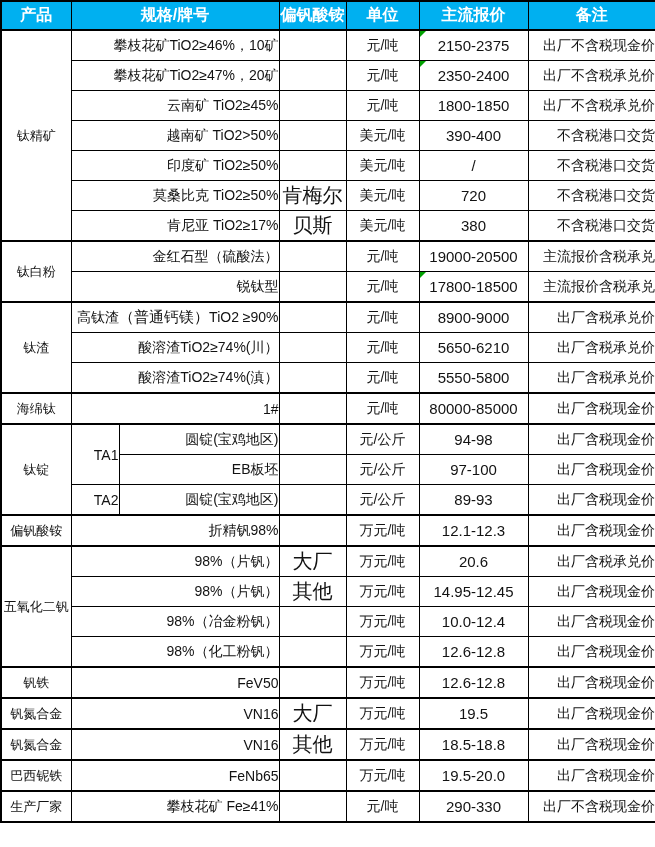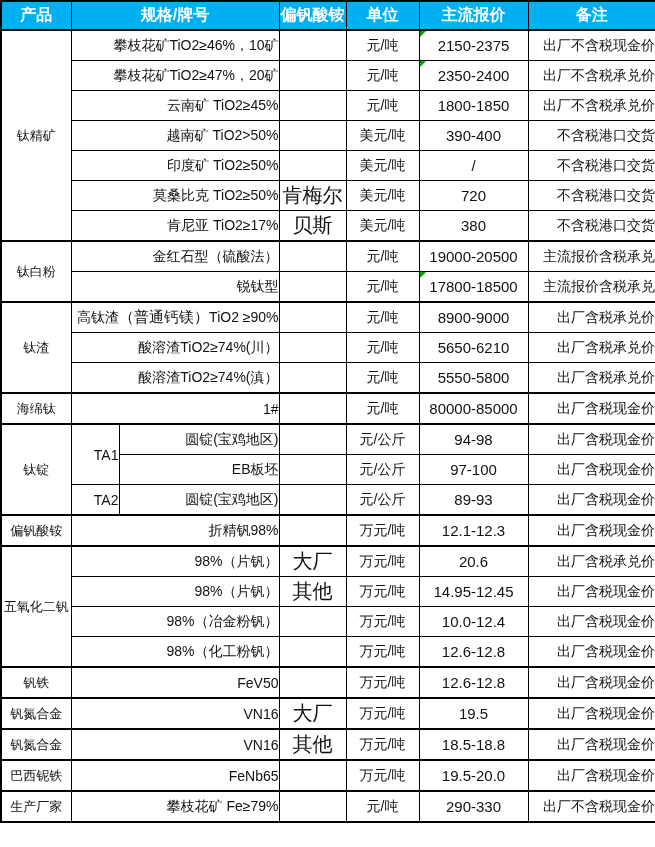--- a/index.html
+++ b/index.html
@@ -260,20 +260,20 @@
       <tr class="group-start">
         <td class="c-product">巴西铌铁</td>
         <td class="c-spec" colspan="2">FeNb65</td>
         <td class="c-producer"></td>
         <td class="c-unit">万元/吨</td>
         <td class="c-price"><span>19.5-20.0</span></td>
         <td class="c-note">出厂含税现金价</td>
       </tr>
       <tr class="group-start">
         <td class="c-product">生产厂家</td>
-        <td class="c-spec" colspan="2">攀枝花矿 Fe≥79%</td>
+        <td class="c-spec" colspan="2">攀枝花矿 Fe≥41%</td>
         <td class="c-producer"></td>
         <td class="c-unit">元/吨</td>
         <td class="c-price"><span>290-330</span></td>
         <td class="c-note">出厂不含税现金价</td>
       </tr>
     </tbody>
 </table>
 
 </body></html>

